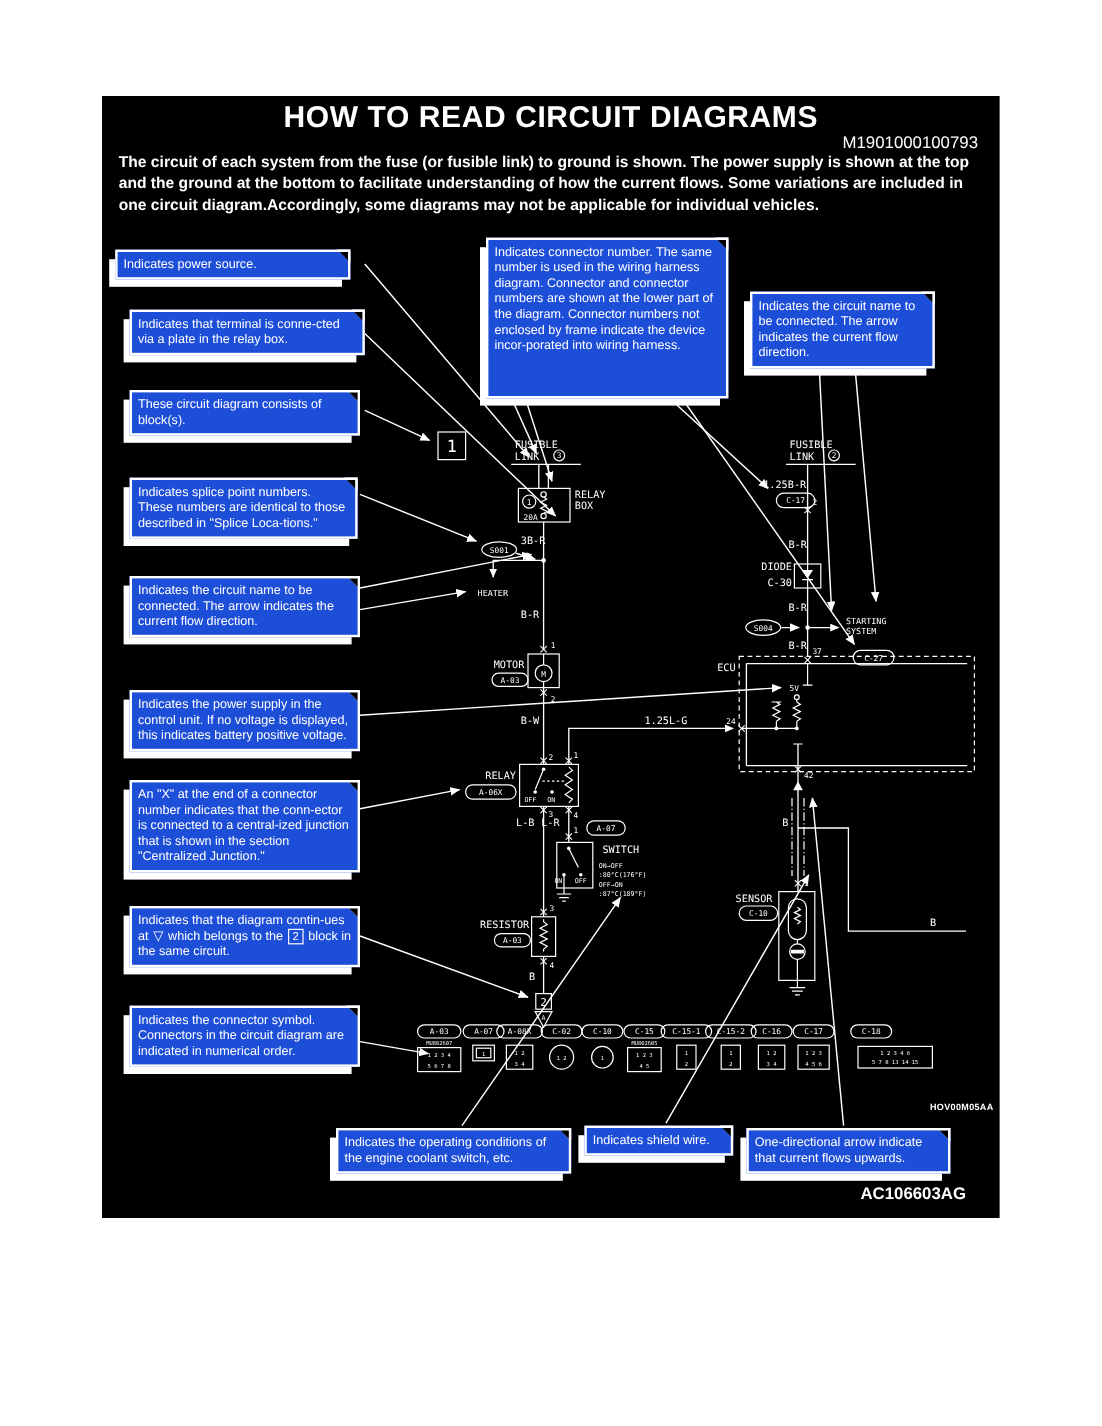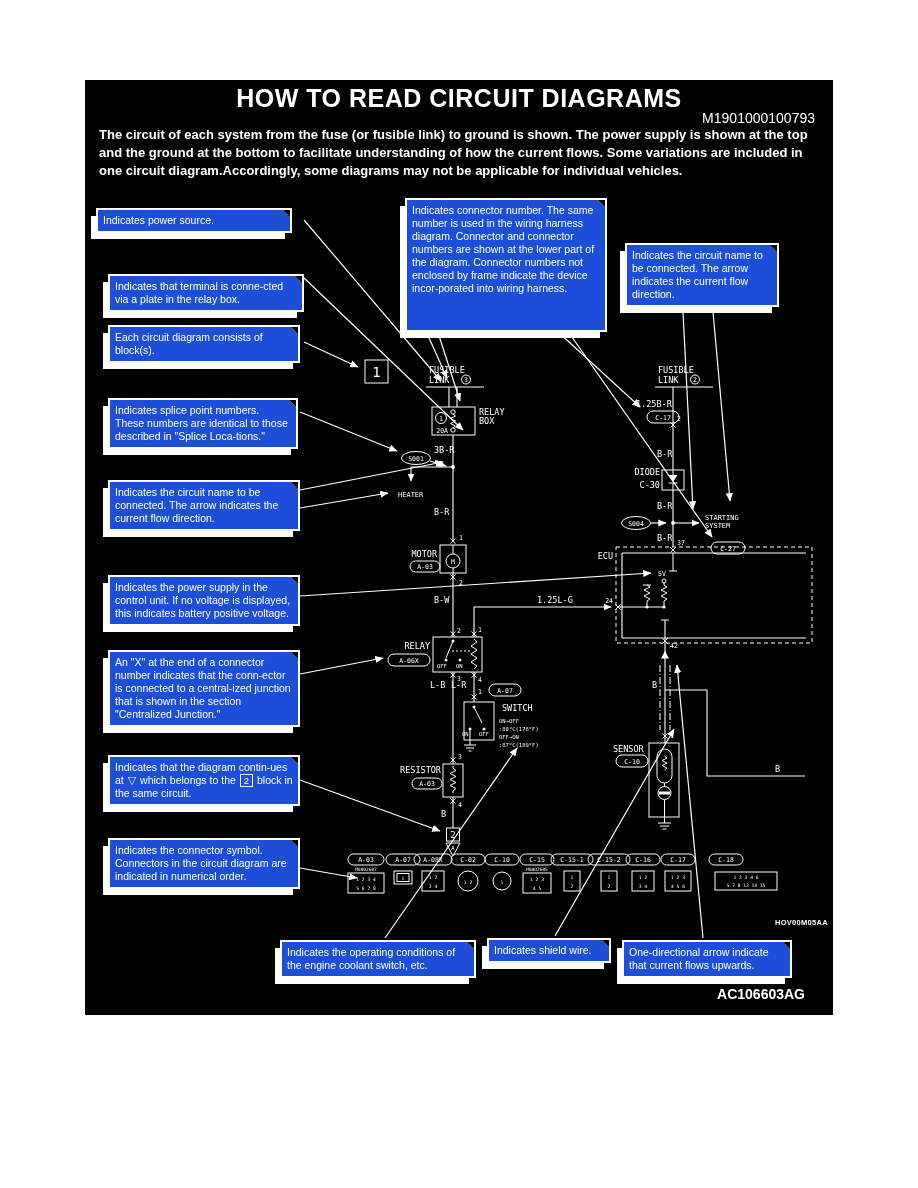--- a/index.html
+++ b/index.html
@@ -39,22 +39,22 @@
 <div id="page">
   <div id="panel">
 
     <div class="title">HOW TO READ CIRCUIT DIAGRAMS</div>
     <div class="docnum">M1901000100793</div>
     <div class="intro">The circuit of each system from the fuse (or fusible link) to ground is shown. The power supply is shown at the top and the ground at the bottom to facilitate understanding of how the current flows. Some variations are included in one circuit diagram.Accordingly, some diagrams may not be applicable for individual vehicles.</div>
     <div class="coderef-top">HOV00M05AA</div>
     <div class="coderef-bottom">AC106603AG</div>
 
     <div class="callout" style="left:11px;top:128px;width:182px;"><span>Indicates power source.</span></div>
-    <div class="callout" style="left:23px;top:178px;width:182px;margin-top:16px;"><span>Indicates that terminal is conne-cted via a plate in the relay box.</span></div>
-    <div class="callout" style="left:23px;top:245px;width:178px;"><span>Each circuit diagram consists of block(s).</span></div>
+    <div class="callout" style="left:23px;top:178px;width:182px;"><span>Indicates that terminal is conne-cted via a plate in the relay box.</span></div>
+    <div class="callout" style="left:23px;top:245px;width:178px;"><span>These circuit diagram consists of block(s).</span></div>
     <div class="callout" style="left:23px;top:318px;width:176px;"><span>Indicates splice point numbers. These numbers are identical to those described in "Splice Loca-tions."</span></div>
     <div class="callout" style="left:23px;top:400px;width:178px;"><span>Indicates the circuit name to be connected. The arrow indicates the current flow direction.</span></div>
     <div class="callout" style="left:23px;top:495px;width:178px;"><span>Indicates the power supply in the control unit. If no voltage is displayed, this indicates battery positive voltage.</span></div>
     <div class="callout" style="left:23px;top:570px;width:178px;"><span>An "X" at the end of a connector number indicates that the conn-ector is connected to a central-ized junction that is shown in the section "Centralized Junction."</span></div>
     <div class="callout" style="left:23px;top:675px;width:178px;"><span>Indicates that the diagram contin-ues at</span> <span class="tri">▽</span> <span>which belongs to the</span> <span class="blocknum">2</span> <span>block in the same circuit.</span></div>
     <div class="callout" style="left:23px;top:758px;width:178px;"><span>Indicates the connector symbol. Connectors in the circuit diagram are indicated in numerical order.</span></div>
     <div class="callout" style="left:320px;top:118px;width:188px;height:122px;"><span>Indicates connector number. The same number is used in the wiring harness diagram. Connector and connector numbers are shown at the lower part of the diagram. Connector numbers not enclosed by frame indicate the device incor-porated into wiring harness.</span></div>
     <div class="callout" style="left:540px;top:163px;width:140px;"><span>Indicates the circuit name to be connected. The arrow indicates the current flow direction.</span></div>
     <div class="callout" style="left:195px;top:860px;width:182px;"><span>Indicates the operating conditions of the engine coolant switch, etc.</span></div>
     <div class="callout" style="left:402px;top:858px;width:110px;"><span>Indicates shield wire.</span></div>

